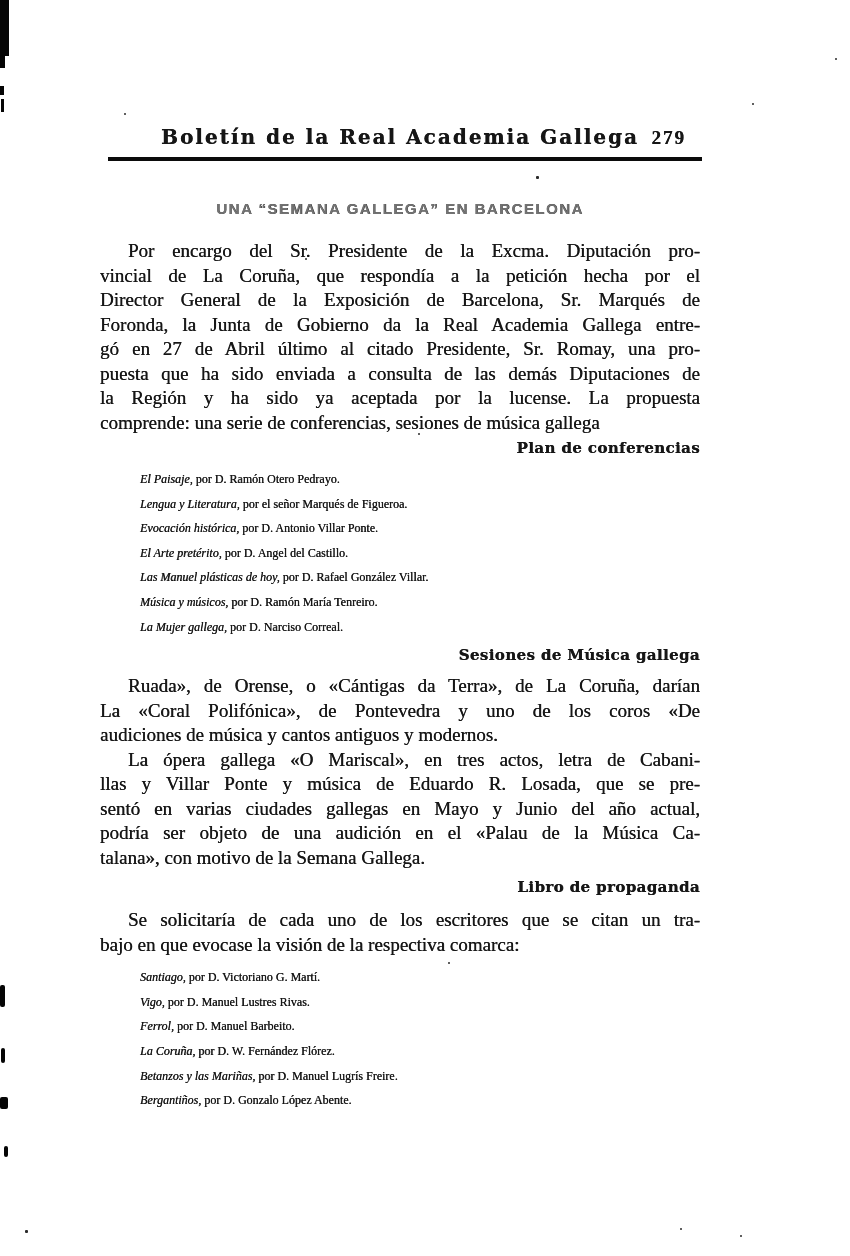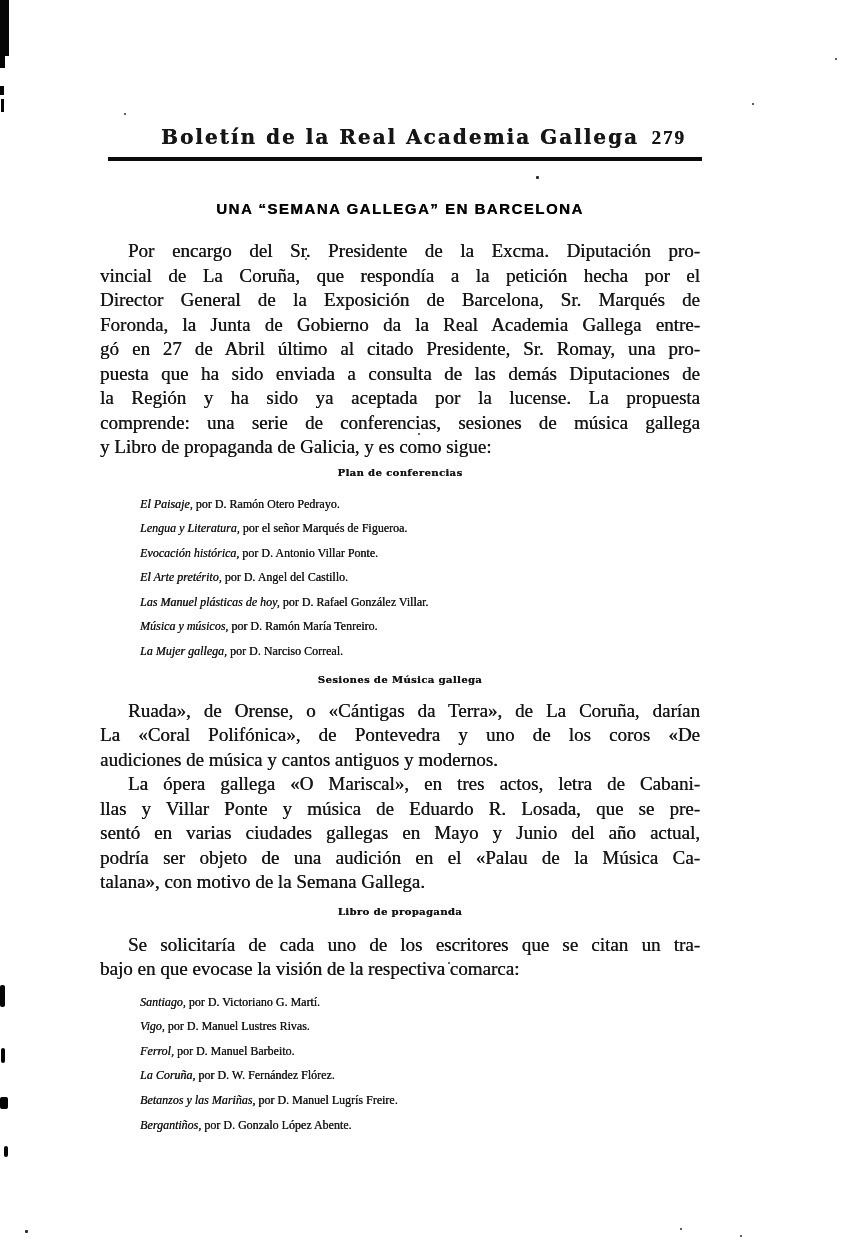--- a/index.html
+++ b/index.html
@@ -17,33 +17,33 @@
     text-align:center; font-family:"DejaVu Serif", serif;
     font-size:20px; font-weight:bold; letter-spacing:2px; line-height:26px;
   }
   .page-number { position:absolute; right:14px; top:3px; font-size:19px; letter-spacing:2px; font-weight:bold; }
   .rule { margin-top:5px; margin-left:8px; width:594px; height:4px; background:#0b0b0b; }
 
   
   .article-title {
     margin-top:40px; text-align:center;
     font-family:"Liberation Sans", sans-serif; font-weight:bold;
-    font-size:15px; letter-spacing:1.5px; line-height:16px; color:#000000;
+    font-size:15px; letter-spacing:1.5px; line-height:16px; color:#737373;
   }
 
   
   .plines { font-size:19px; line-height:24.5px; }
   .plines > div { text-align:justify; text-align-last:justify; }
   .plines > div:last-of-type { text-align-last:left; }
   .plines.indent-first > div:first-of-type { text-indent:28px; }
 
   .intro { margin-top:22px; }
   .sec-heading {
-    text-align:center; font-family:"DejaVu Serif", serif;
-    font-weight:bold; font-size:10px; letter-spacing:0.4px; line-height:18px;
+    text-align:right; font-family:"DejaVu Serif", serif;
+    font-weight:bold; font-size:15px; letter-spacing:0.4px; line-height:18px;
   }
   .h-conf { margin-top:4px; }
   .list { margin-top:10px; padding-left:40px; font-size:12px; line-height:24.6px; }
   .list .it { font-style:italic; }
   .h-music { margin-top:7px; }
   .para-music1 { margin-top:10px; }
   .para-music2 { margin-top:0; }
   .h-book { margin-top:8px; }
   .para-book { margin-top:12px; }
   .list-book { margin-top:8px; }
@@ -70,21 +70,20 @@
     <div class="plines indent-first intro">
 
     <div>Por encargo del Sr. Presidente de la Excma. Diputación pro-</div>
         <div>vincial de La Coruña, que respondía a la petición hecha por el</div>
         <div>Director General de la Exposición de Barcelona, Sr. Marqués de</div>
         <div>Foronda, la Junta de Gobierno da la Real Academia Gallega entre-</div>
         <div>gó en 27 de Abril último al citado Presidente, Sr. Romay, una pro-</div>
         <div>puesta que ha sido enviada a consulta de las demás Diputaciones de</div>
         <div>la Región y ha sido ya aceptada por la lucense.  La propuesta</div>
         <div>comprende: una serie de conferencias, sesiones de música gallega</div>
-        <div>y Libro de propaganda de Galicia, y es como sigue:</div>
       </div>
 
     <div class="sec-heading h-conf">Plan de conferencias</div>
 
     <div class="list">
 
         <div class="item"><span class="it">El Paisaje,</span><span> por D. Ramón Otero Pedrayo.</span></div>
 
         <div class="item"><span class="it">Lengua y Literatura,</span><span> por el señor Marqués de Figueroa.</span></div>
 

